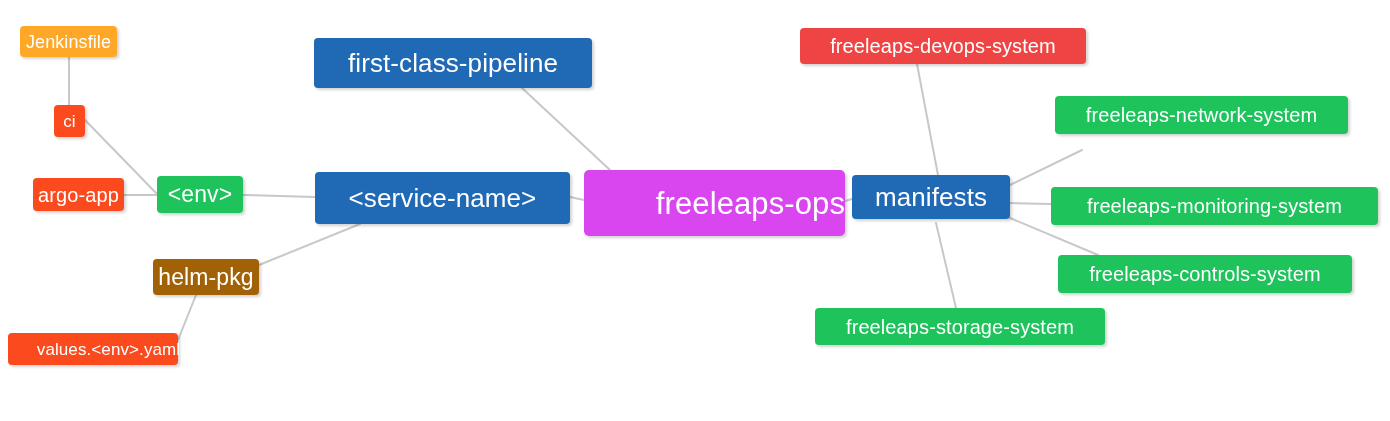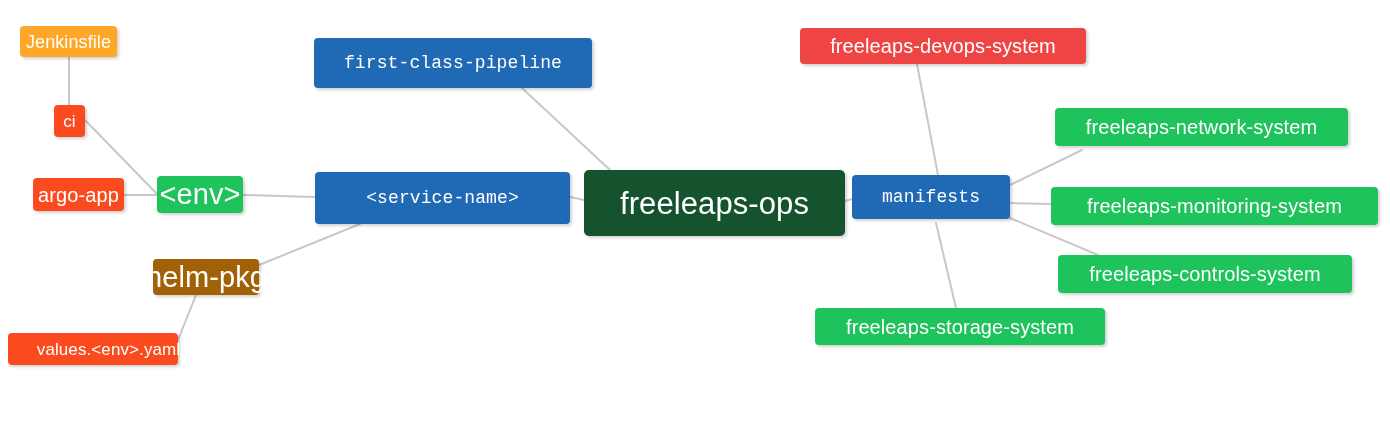--- a/index.html
+++ b/index.html
@@ -44,25 +44,24 @@
     white-space: nowrap;
     line-height: 1;
     letter-spacing: 0.1px;
   }
   
   .tier-root {
     font-size: 31px;
     border-radius: 5px;
   }
   .tier-major {
-    font-size: 18px;
-    font-family: Liberation Mono, monospace;
+    font-size: 26px;
   }
   .tier-mid {
-    font-size: 29px;
+    font-size: 23px;
   }
   .tier-sub {
     font-size: 20px;
   }
   .tier-leaf {
     font-size: 17px;
   }
   .tier-tiny {
     font-size: 18px;
   }
@@ -105,30 +104,30 @@
       </div>
       <div class="node tier-leaf" style="left: 8px; top: 333px; width: 170px; height: 32px; background: rgb(251, 75, 30); padding-left: 31px;">
         <span>values.&lt;env&gt;.yaml</span>
       </div>
       <div class="node tier-major" style="left: 314px; top: 38px; width: 278px; height: 50px; background: rgb(32, 105, 181);">
         <span>first-class-pipeline</span>
       </div>
       <div class="node tier-major" style="left: 315px; top: 172px; width: 255px; height: 52px; background: rgb(32, 105, 181);">
         <span>&lt;service-name&gt;</span>
       </div>
-      <div class="node tier-root" style="left: 584px; top: 170px; width: 261px; height: 66px; background: #14532d;">
+      <div class="node tier-root" style="left: 584px; top: 170px; width: 261px; height: 66px; background: #d946ef; justify-content: flex-end;">
         <span>freeleaps-ops</span>
       </div>
       <div class="node tier-major" style="left: 852px; top: 175px; width: 158px; height: 44px; background: rgb(32, 105, 181);">
         <span>manifests</span>
       </div>
       <div class="node tier-sub" style="left: 800px; top: 28px; width: 286px; height: 36px; background: #ef4444;">
         <span>freeleaps-devops-system</span>
       </div>
-      <div class="node tier-sub" style="left: 1055px; top: 108px; width: 293px; height: 38px; background: rgb(30, 195, 92);">
+      <div class="node tier-sub" style="left: 1055px; top: 96px; width: 293px; height: 38px; background: rgb(30, 195, 92);">
         <span>freeleaps-network-system</span>
       </div>
       <div class="node tier-sub" style="left: 1051px; top: 187px; width: 327px; height: 38px; background: rgb(30, 195, 92);">
         <span>freeleaps-monitoring-system</span>
       </div>
       <div class="node tier-sub" style="left: 1058px; top: 255px; width: 294px; height: 38px; background: rgb(30, 195, 92);">
         <span>freeleaps-controls-system</span>
       </div>
       <div class="node tier-sub" style="left: 815px; top: 308px; width: 290px; height: 37px; background: rgb(30, 195, 92);">
         <span>freeleaps-storage-system</span>

